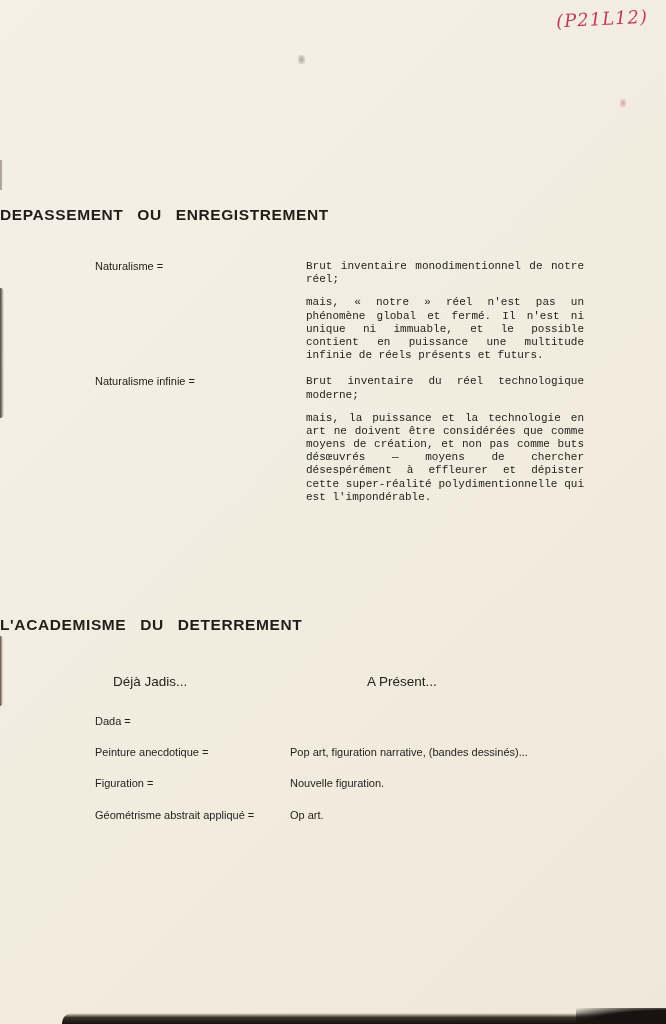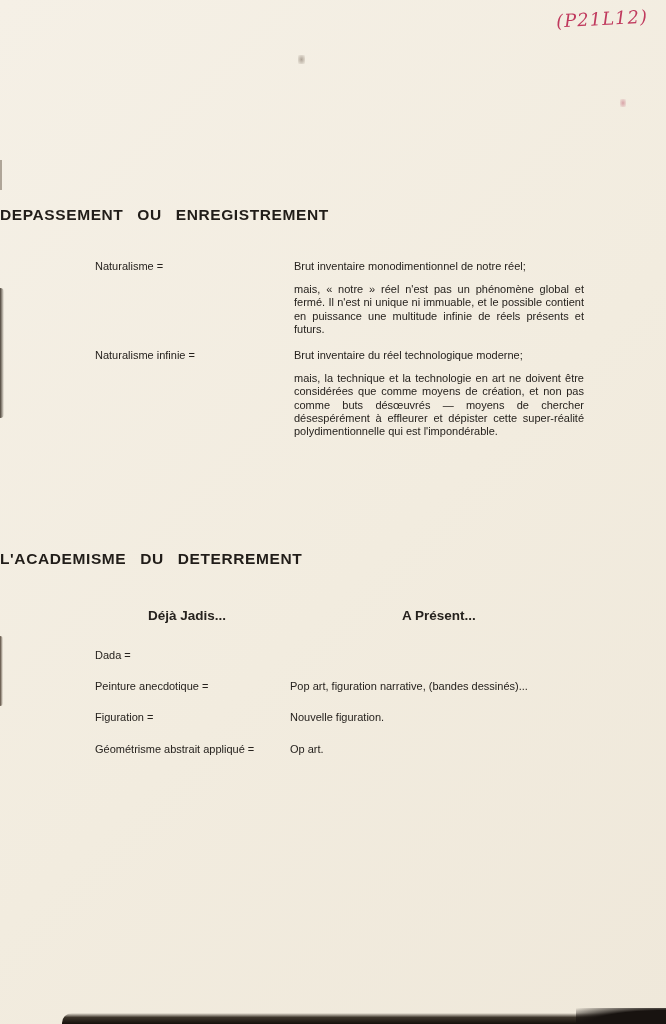--- a/index.html
+++ b/index.html
@@ -48,31 +48,31 @@
     font-size: 11px;
     line-height: 1.2;
   }
   .term {
     width: 195px;
     flex-shrink: 0;
     padding-right: 8px;
     box-sizing: border-box;
   }
   .def { flex: 1; text-align: justify; }
-  .def p { margin: 0 0 10px 4px; }
+  .def p { margin: 0 0 10px 16px; font-family: Liberation Mono, monospace; }
   .def p:last-child { margin-bottom: 0; }
 
   
   .cols-header {
     display: flex;
-    padding: 0 82px 0 95px;
+    padding: 0 82px 0 60px;
     margin-top: 40px;
     margin-bottom: 26px;
     font-size: 13.5px;
-    font-weight: bold;
+    font-weight: normal;
   }
   .cols-header .left { width: 195px; flex-shrink: 0; padding-left: 53px; box-sizing: border-box; }
   .cols-header .right { flex: 1; padding-left: 112px; box-sizing: border-box; }
 
   .entry.s2 { margin-bottom: 18px; }
   .entry.s2 .def { text-align: justify; }
   .entry.align-bottom { align-items: flex-start; }
 
   
   .scan-bottom {
@@ -129,21 +129,21 @@
     <div class="def">
       <p>Brut inventaire monodimentionnel de notre réel;</p>
       <p>mais, « notre » réel n'est pas un phénomène global et fermé. Il n'est ni unique ni immuable, et le possible contient en puissance une multitude infinie de réels présents et futurs.</p>
     </div>
   </div>
 
   <div class="entry">
     <div class="term">Naturalisme infinie =</div>
     <div class="def">
       <p>Brut inventaire du réel technologique moderne;</p>
-      <p>mais, la technique et la technologie en art ne doivent être considérées que comme moyens de création, et non pas comme buts désœuvrés — moyens de chercher désespérément à effleurer et dépister cette super-réalité polydimentionnelle qui est l'impondérable.</p>
+      <p>mais, la puissance et la technologie en art ne doivent être considérées que comme moyens de création, et non pas comme buts désœuvrés — moyens de chercher désespérément à effleurer et dépister cette super-réalité polydimentionnelle qui est l'impondérable.</p>
     </div>
   </div>
 
   <h1 class="section-title second">L'ACADEMISME DU DETERREMENT</h1>
 
   <div class="cols-header">
     <div class="left">Déjà Jadis...</div>
     <div class="right">A Présent...</div>
   </div>
 

